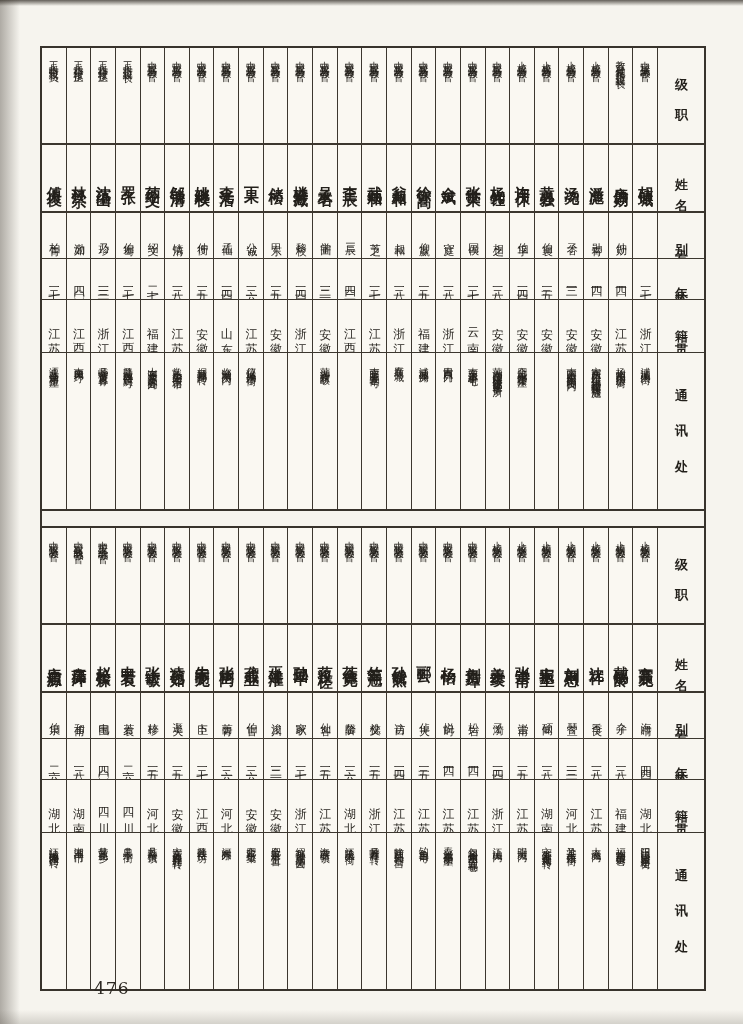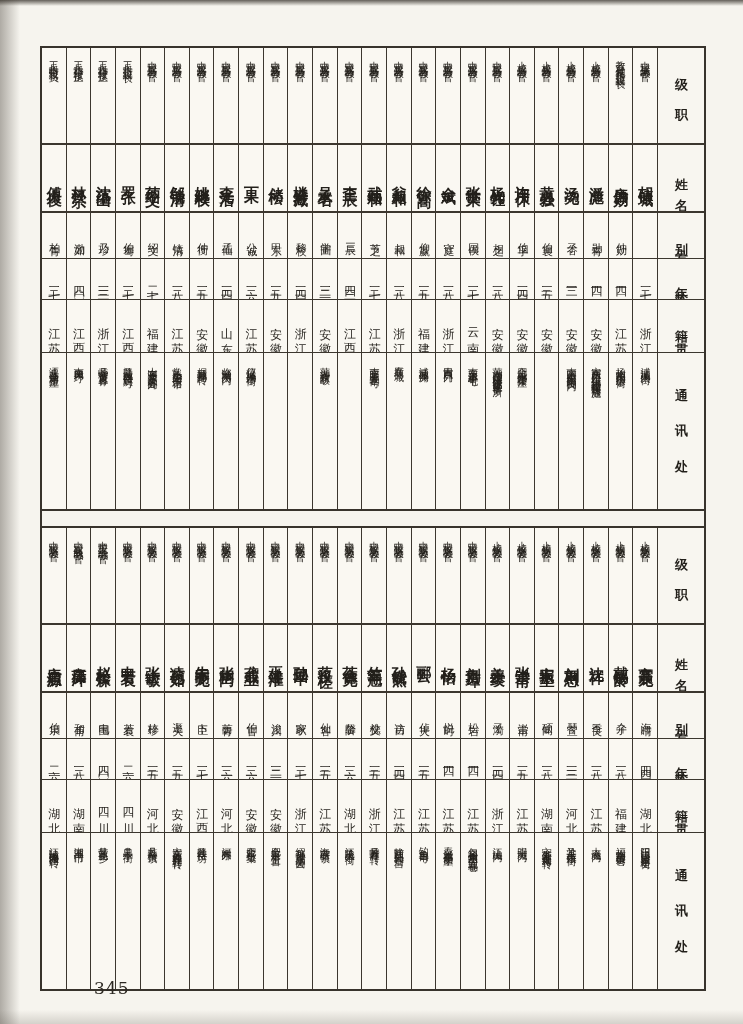--- a/index.html
+++ b/index.html
@@ -1124,17 +1124,17 @@
           </div>
           <div class="cell c4">
             <span class="vtext origin">湖北</span>
           </div>
           <div class="cell c5">
             <span class="vtext addr">江陵城内聚珍园转</span>
           </div>
         </div>
       </div>
   </div>
-  <div class="page-number">345</div>
+  <div class="page-number">476</div>
   <div class="edge-top"></div>
   <div class="edge-left"></div>
   <div class="edge-bottom"></div>
 </div>
 
 </body></html>

